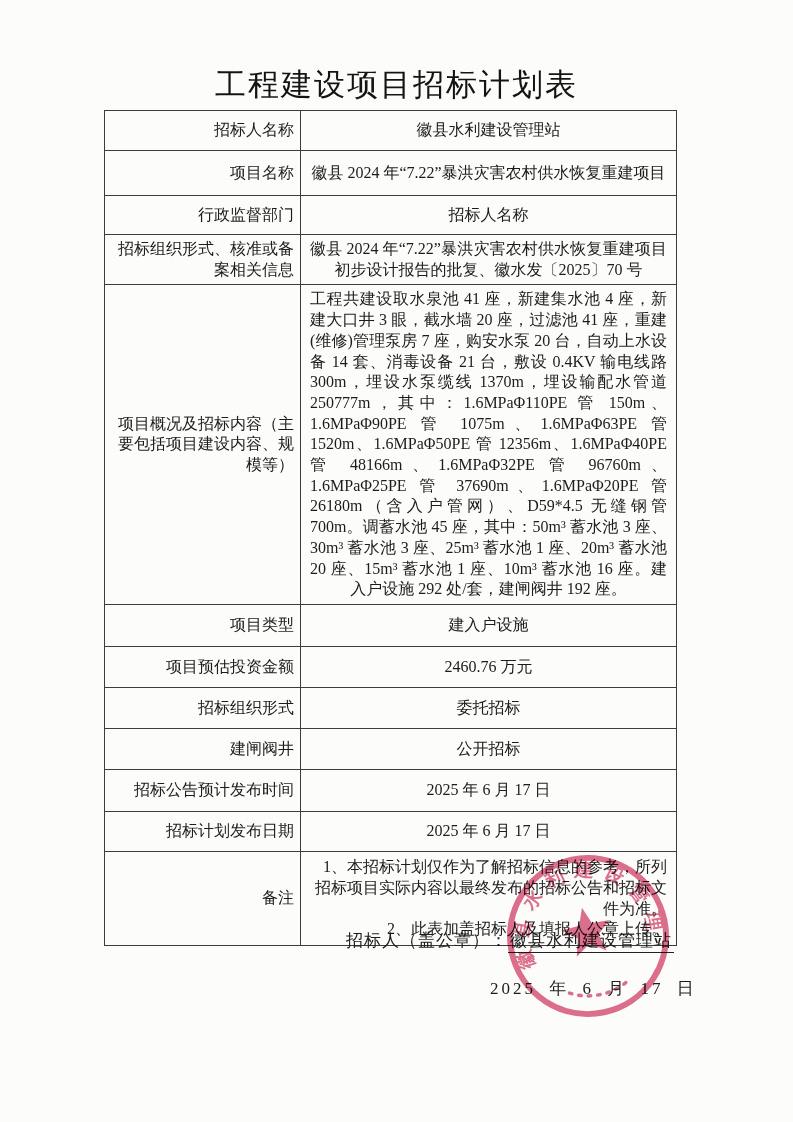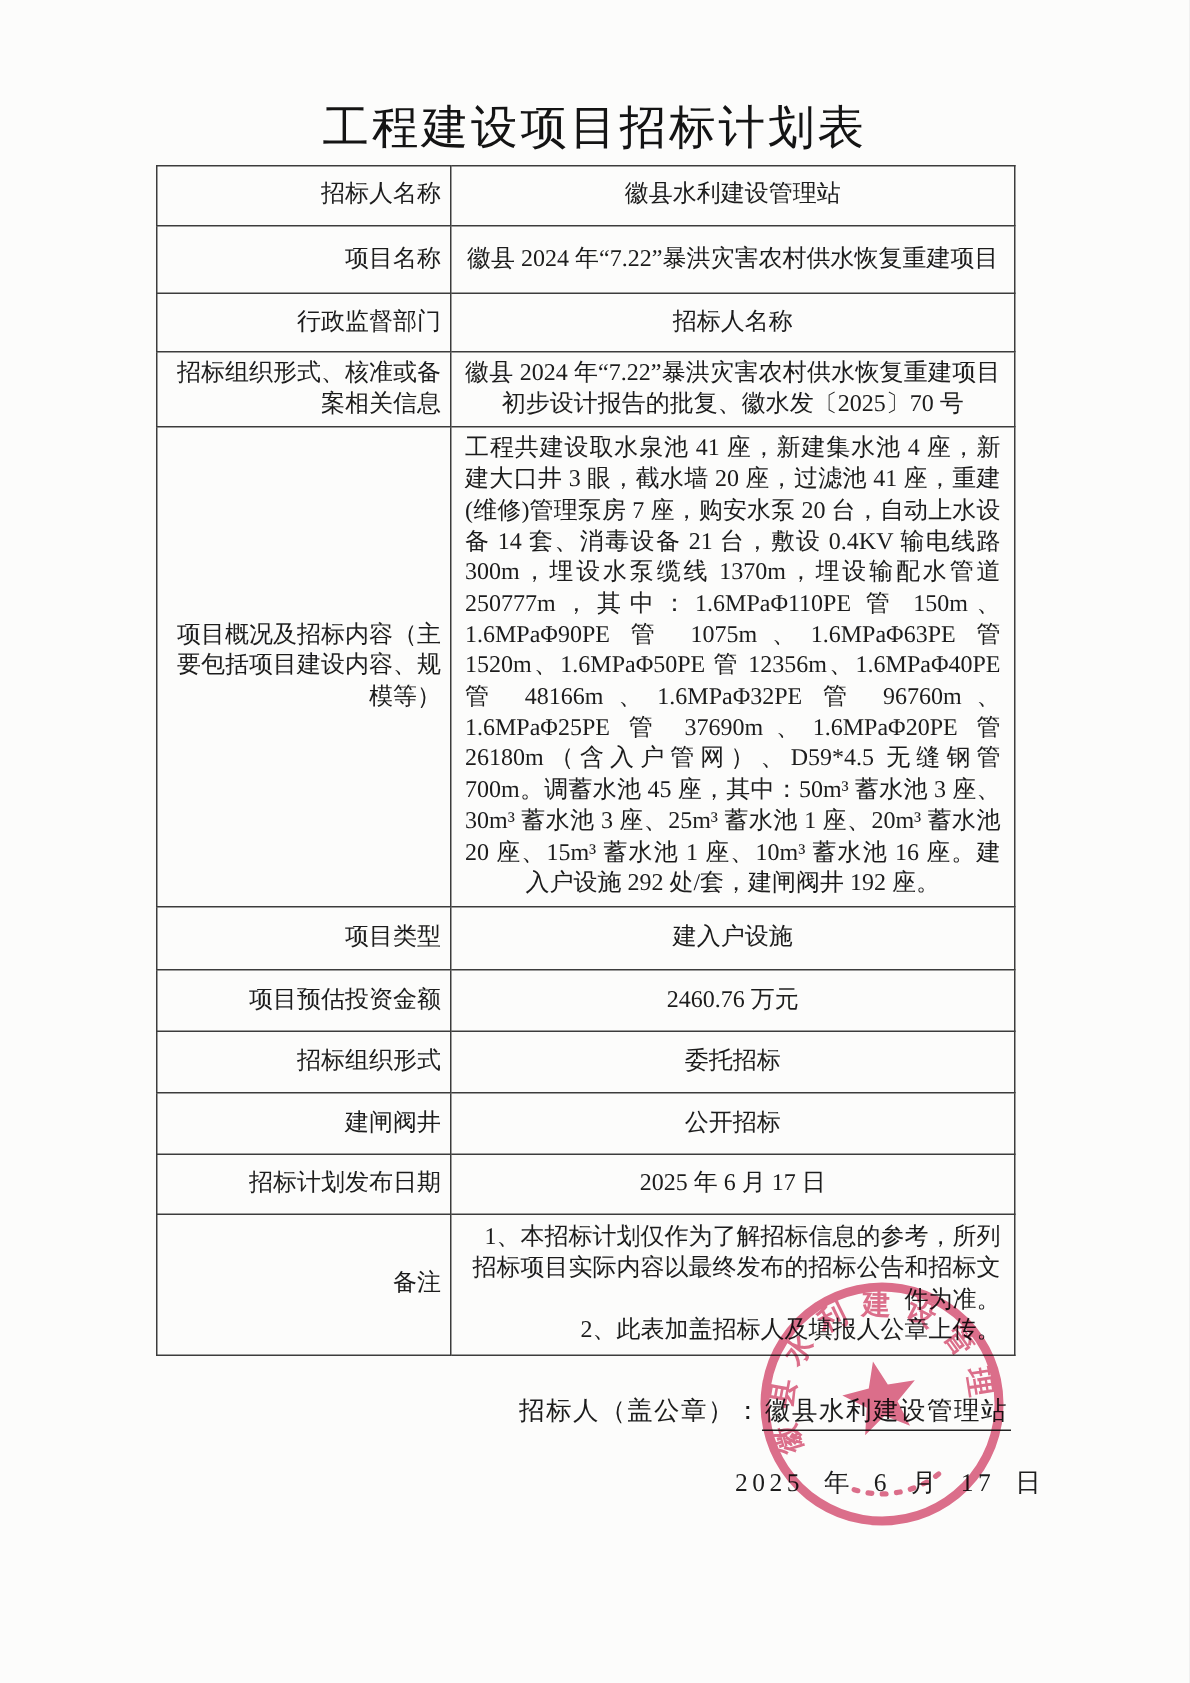--- a/index.html
+++ b/index.html
@@ -137,20 +137,24 @@
         <td class="cell-value">2460.76 万元</td>
       </tr>
       <tr style="height:41px">
         <td class="cell-label">招标组织形式</td>
         <td class="cell-value">委托招标</td>
       </tr>
       <tr style="height:41px">
         <td class="cell-label">建闸阀井</td>
         <td class="cell-value">公开招标</td>
       </tr>
+      <tr style="height:42px">
+        <td class="cell-label">招标公告预计发布时间</td>
+        <td class="cell-value">2025 年 6 月 17 日</td>
+      </tr>
       <tr style="height:40px">
         <td class="cell-label">招标计划发布日期</td>
         <td class="cell-value">2025 年 6 月 17 日</td>
       </tr>
       <tr style="height:93px">
         <td class="cell-label">备注</td>
         <td class="cell-value remark">1、本招标计划仅作为了解招标信息的参考，所列招标项目实际内容以最终发布的招标公告和招标文件为准。
 2、此表加盖招标人及填报人公章上传。</td>
       </tr>
     </tbody>

